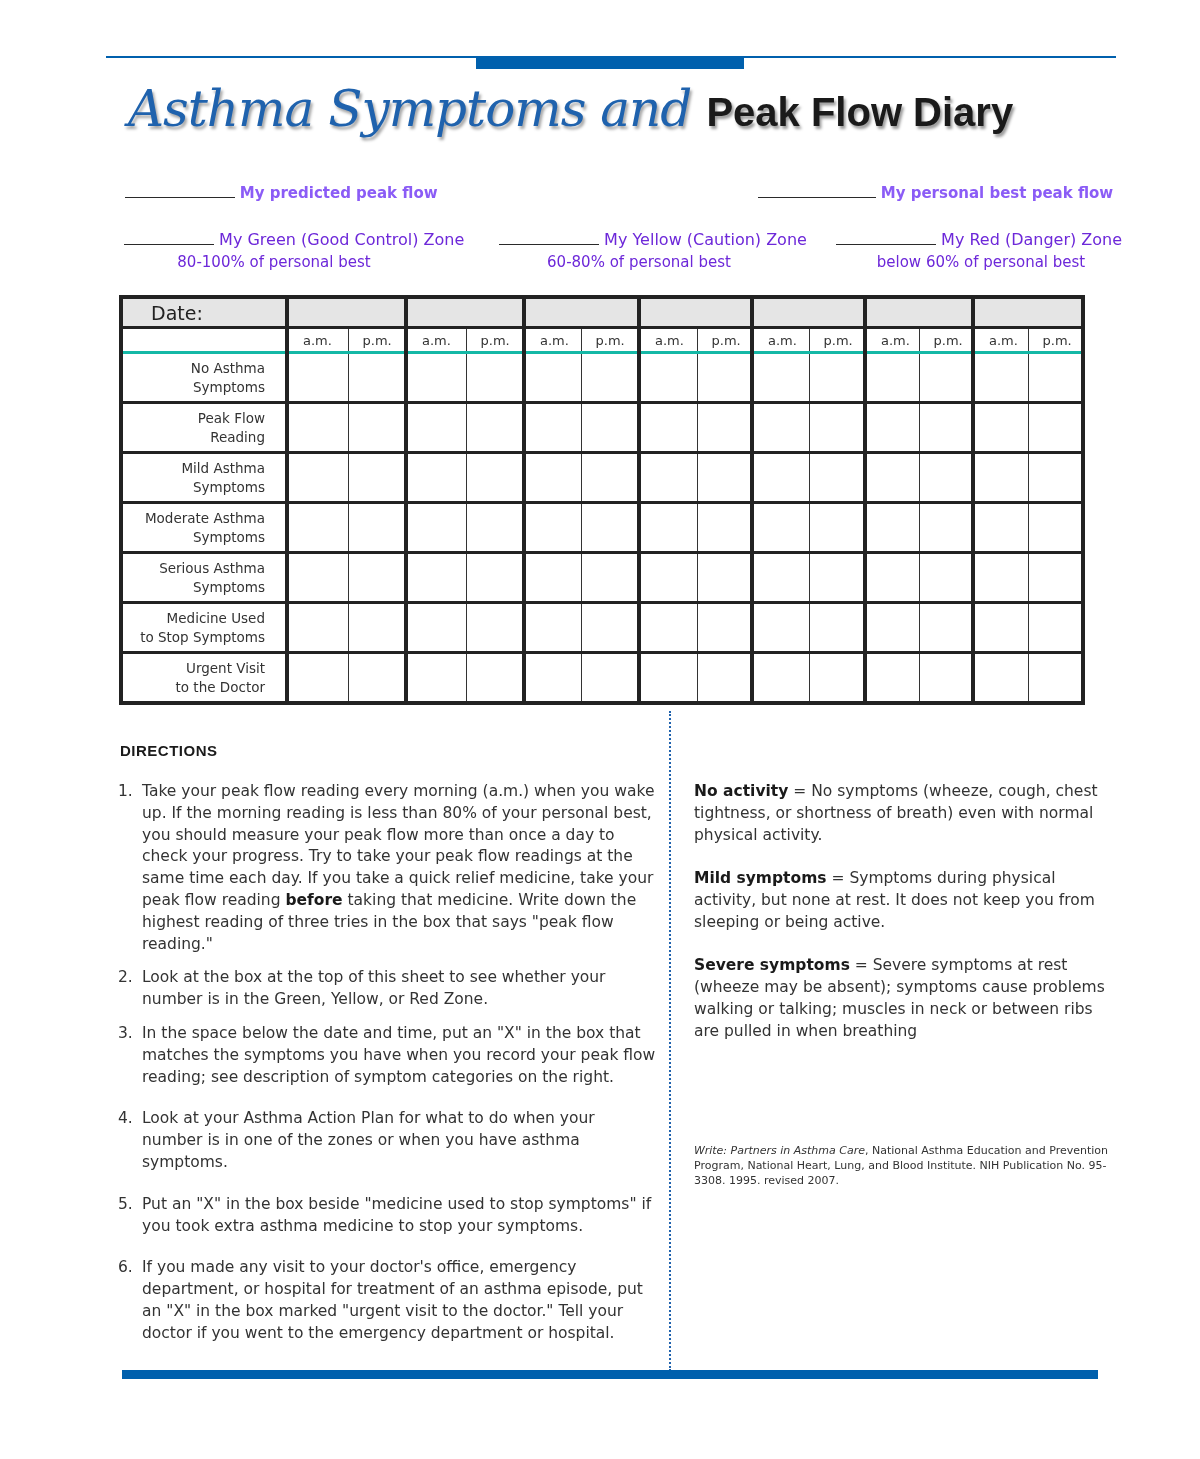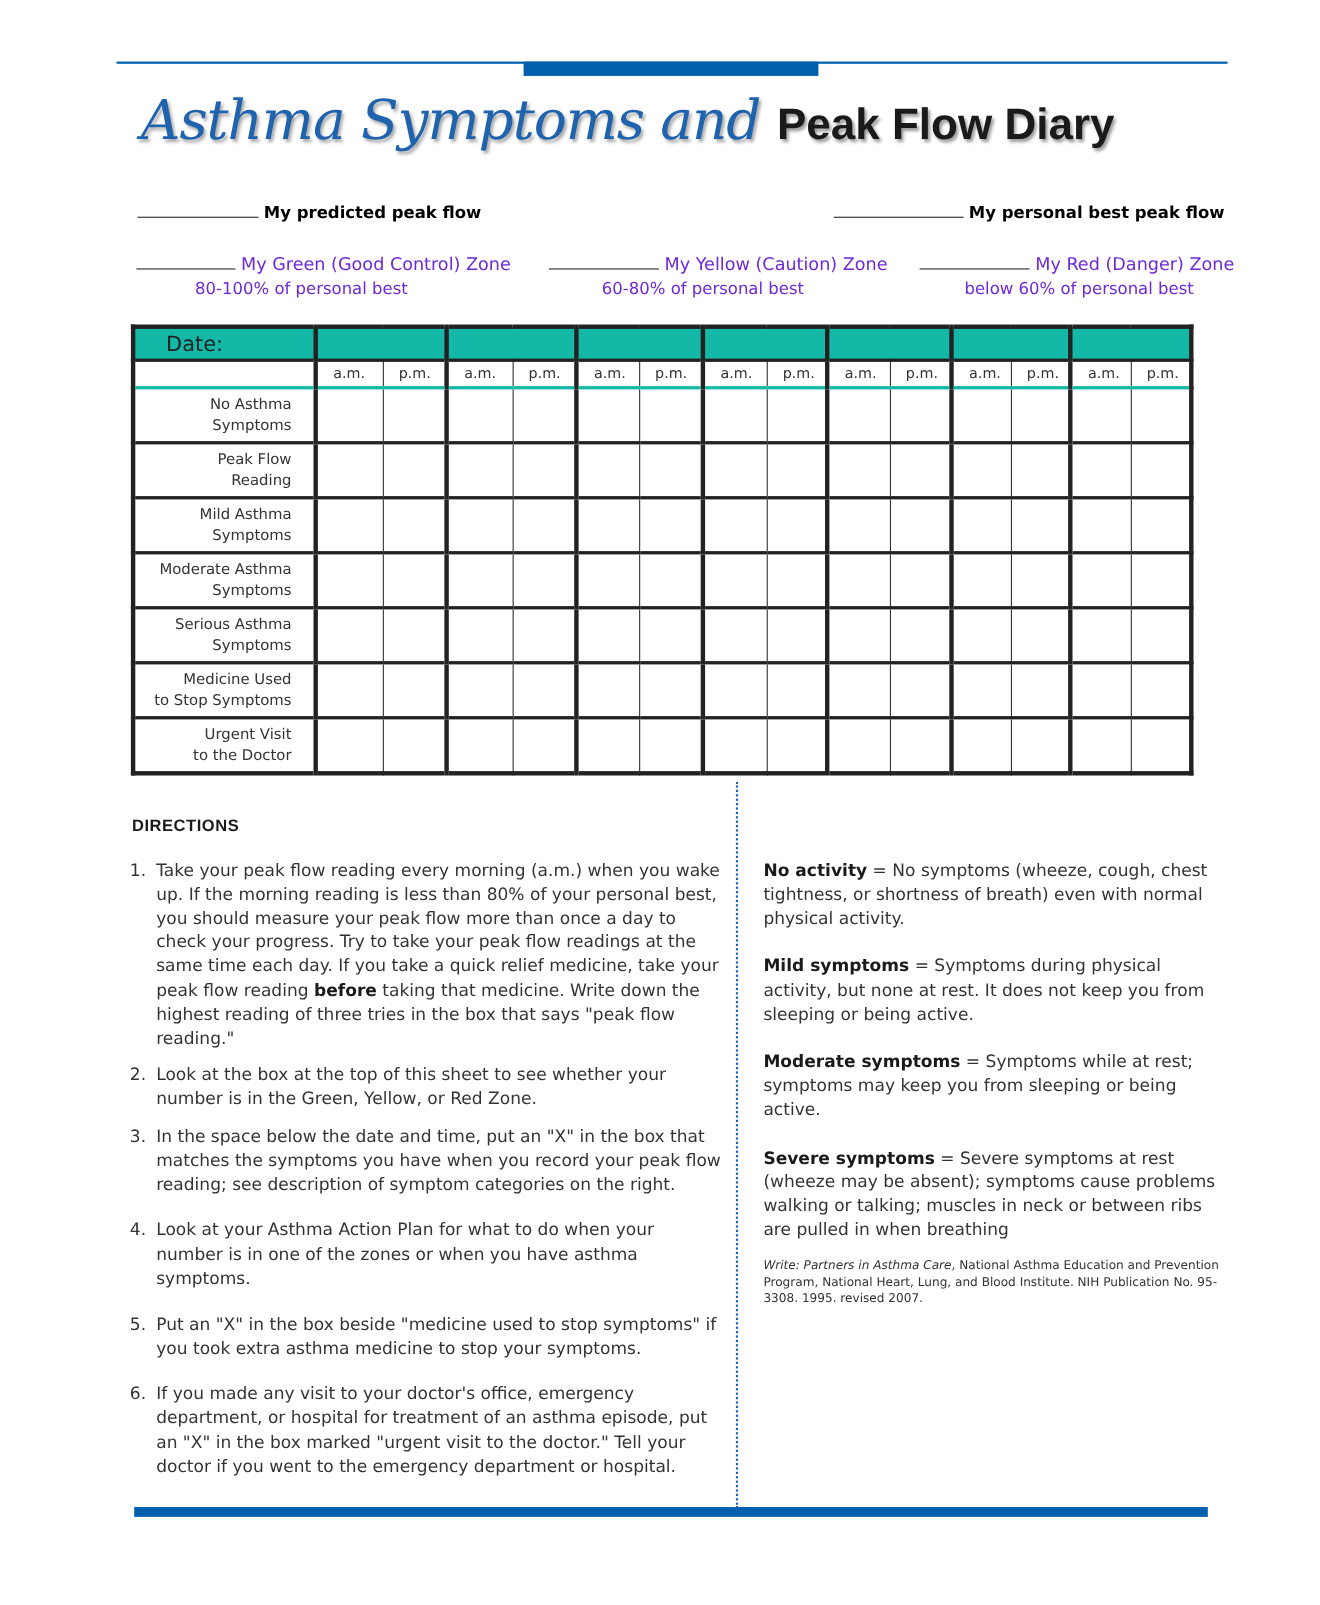--- a/index.html
+++ b/index.html
@@ -10,29 +10,29 @@
   .top-tab  { position: absolute; left: 476px; top: 56px; width: 268px; height: 13px; background: #0060ad; }
 
   .title { position: absolute; left: 128px; top: 80px; height: 70px; white-space: nowrap; }
   .title-script { font-family: "DejaVu Serif", serif; font-style: italic; font-size: 50px; color: #1f62ad;
                   letter-spacing: -1px; text-shadow: 2px 3px 3px rgba(0,0,0,0.35); vertical-align: baseline; }
   .title-bold { font-family: Liberation Sans, sans-serif; font-weight: 900; font-size: 40px; color: #1a1a1a;
                 text-shadow: 2px 3px 3px rgba(0,0,0,0.4); margin-left: 10px; vertical-align: baseline; }
 
   .blank-line { display: inline-block; border-bottom: 1.5px solid #2a2a2a; height: 14px; vertical-align: baseline; }
   .field { position: absolute; font-size: 15px; white-space: nowrap; }
-  .field b { font-weight: bold; color: #000000; }
+  .field b { font-weight: bold; color: #8b5cf6; }
   .zone { position: absolute; font-size: 16px; white-space: nowrap; color: #6d28d9; }
   .zone .sub { position: absolute; left: 0; right: 0; top: 23px; text-align: center; font-size: 15px; }
 
   table.diary { position: absolute; left: 119px; top: 295px; border-collapse: collapse; border: 4px solid #222;
                 font-size: 13px; color: #333; }
   table.diary td { border: 1.5px solid #333; padding: 0; }
   table.diary td.thick-l { border-left: 4px solid #222; }
-  table.diary tr.date-row td { background: #14b8a6; height: 27px; border-bottom: 3px solid #222; }
+  table.diary tr.date-row td { background: #e5e5e5; height: 27px; border-bottom: 3px solid #222; }
   table.diary tr.time-row td { height: 22px; text-align: left; padding-left: 14px; font-size: 13px; border-bottom: 3px solid #14b8a6; }
   table.diary tr.body-row td { height: 47px; }
   table.diary tr.body-row td.rowlabel { text-align: right; padding-right: 20px; line-height: 19px; font-size: 13.5px; vertical-align: middle; }
   table.diary td.date-label { font-size: 19px; padding-left: 28px; color: #222; }
   table.diary tr.body-row + tr.body-row td { border-top: 3px solid #222; }
 
   .directions-head { position: absolute; left: 120px; top: 742px; font-family: "Liberation Sans", sans-serif; font-weight: 900;
                      font-size: 15px; letter-spacing: 0.5px; color: #1a1a1a; }
   .dir-list { position: absolute; left: 118px; top: 781px; width: 540px; margin: 0; padding: 0; list-style: none;
               font-size: 15.5px; line-height: 21.8px; color: #333; }
@@ -262,21 +262,20 @@
     <li style="margin-top: 20px;"><span class="num">4.</span><span>Look at your Asthma Action Plan for what to do when your number is in one of the zones or when you have asthma symptoms.</span><b></b><span></span></li>
     <li style="margin-top: 20px;"><span class="num">5.</span><span>Put an "X" in the box beside "medicine used to stop symptoms" if you took extra asthma medicine to stop your symptoms.</span><b></b><span></span></li>
     <li style="margin-top: 20px;"><span class="num">6.</span><span>If you made any visit to your doctor's office, emergency department, or hospital for treatment of an asthma episode, put an "X" in the box marked "urgent visit to the doctor." Tell your doctor if you went to the emergency department or hospital.</span><b></b><span></span></li>
   </ol>
 
 <div class="vdivider"></div>
 
 <div class="defs" id="defs">
     <p><b>No activity</b><span> = No symptoms (wheeze, cough, chest tightness, or shortness of breath) even with normal physical activity.</span></p>
     <p><b>Mild symptoms</b><span> = Symptoms during physical activity, but none at rest. It does not keep you from sleeping or being active.</span></p>
-    <p><b>Moderate symptoms</b><span> = Symptoms while at rest; symptoms may keep you from sleeping or being active.</span></p>
     <p><b>Severe symptoms</b><span> = Severe symptoms at rest (wheeze may be absent); symptoms cause problems walking or talking; muscles in neck or between ribs are pulled in when breathing</span></p>
   </div>
 
 <div class="citation">
   <i>Write: Partners in Asthma Care</i><span>, National Asthma Education and Prevention Program, National Heart, Lung, and Blood Institute. NIH Publication No. 95-3308. 1995. revised 2007.</span>
 </div>
 
 <div class="bottom-rule"></div>
 
 </body></html>

